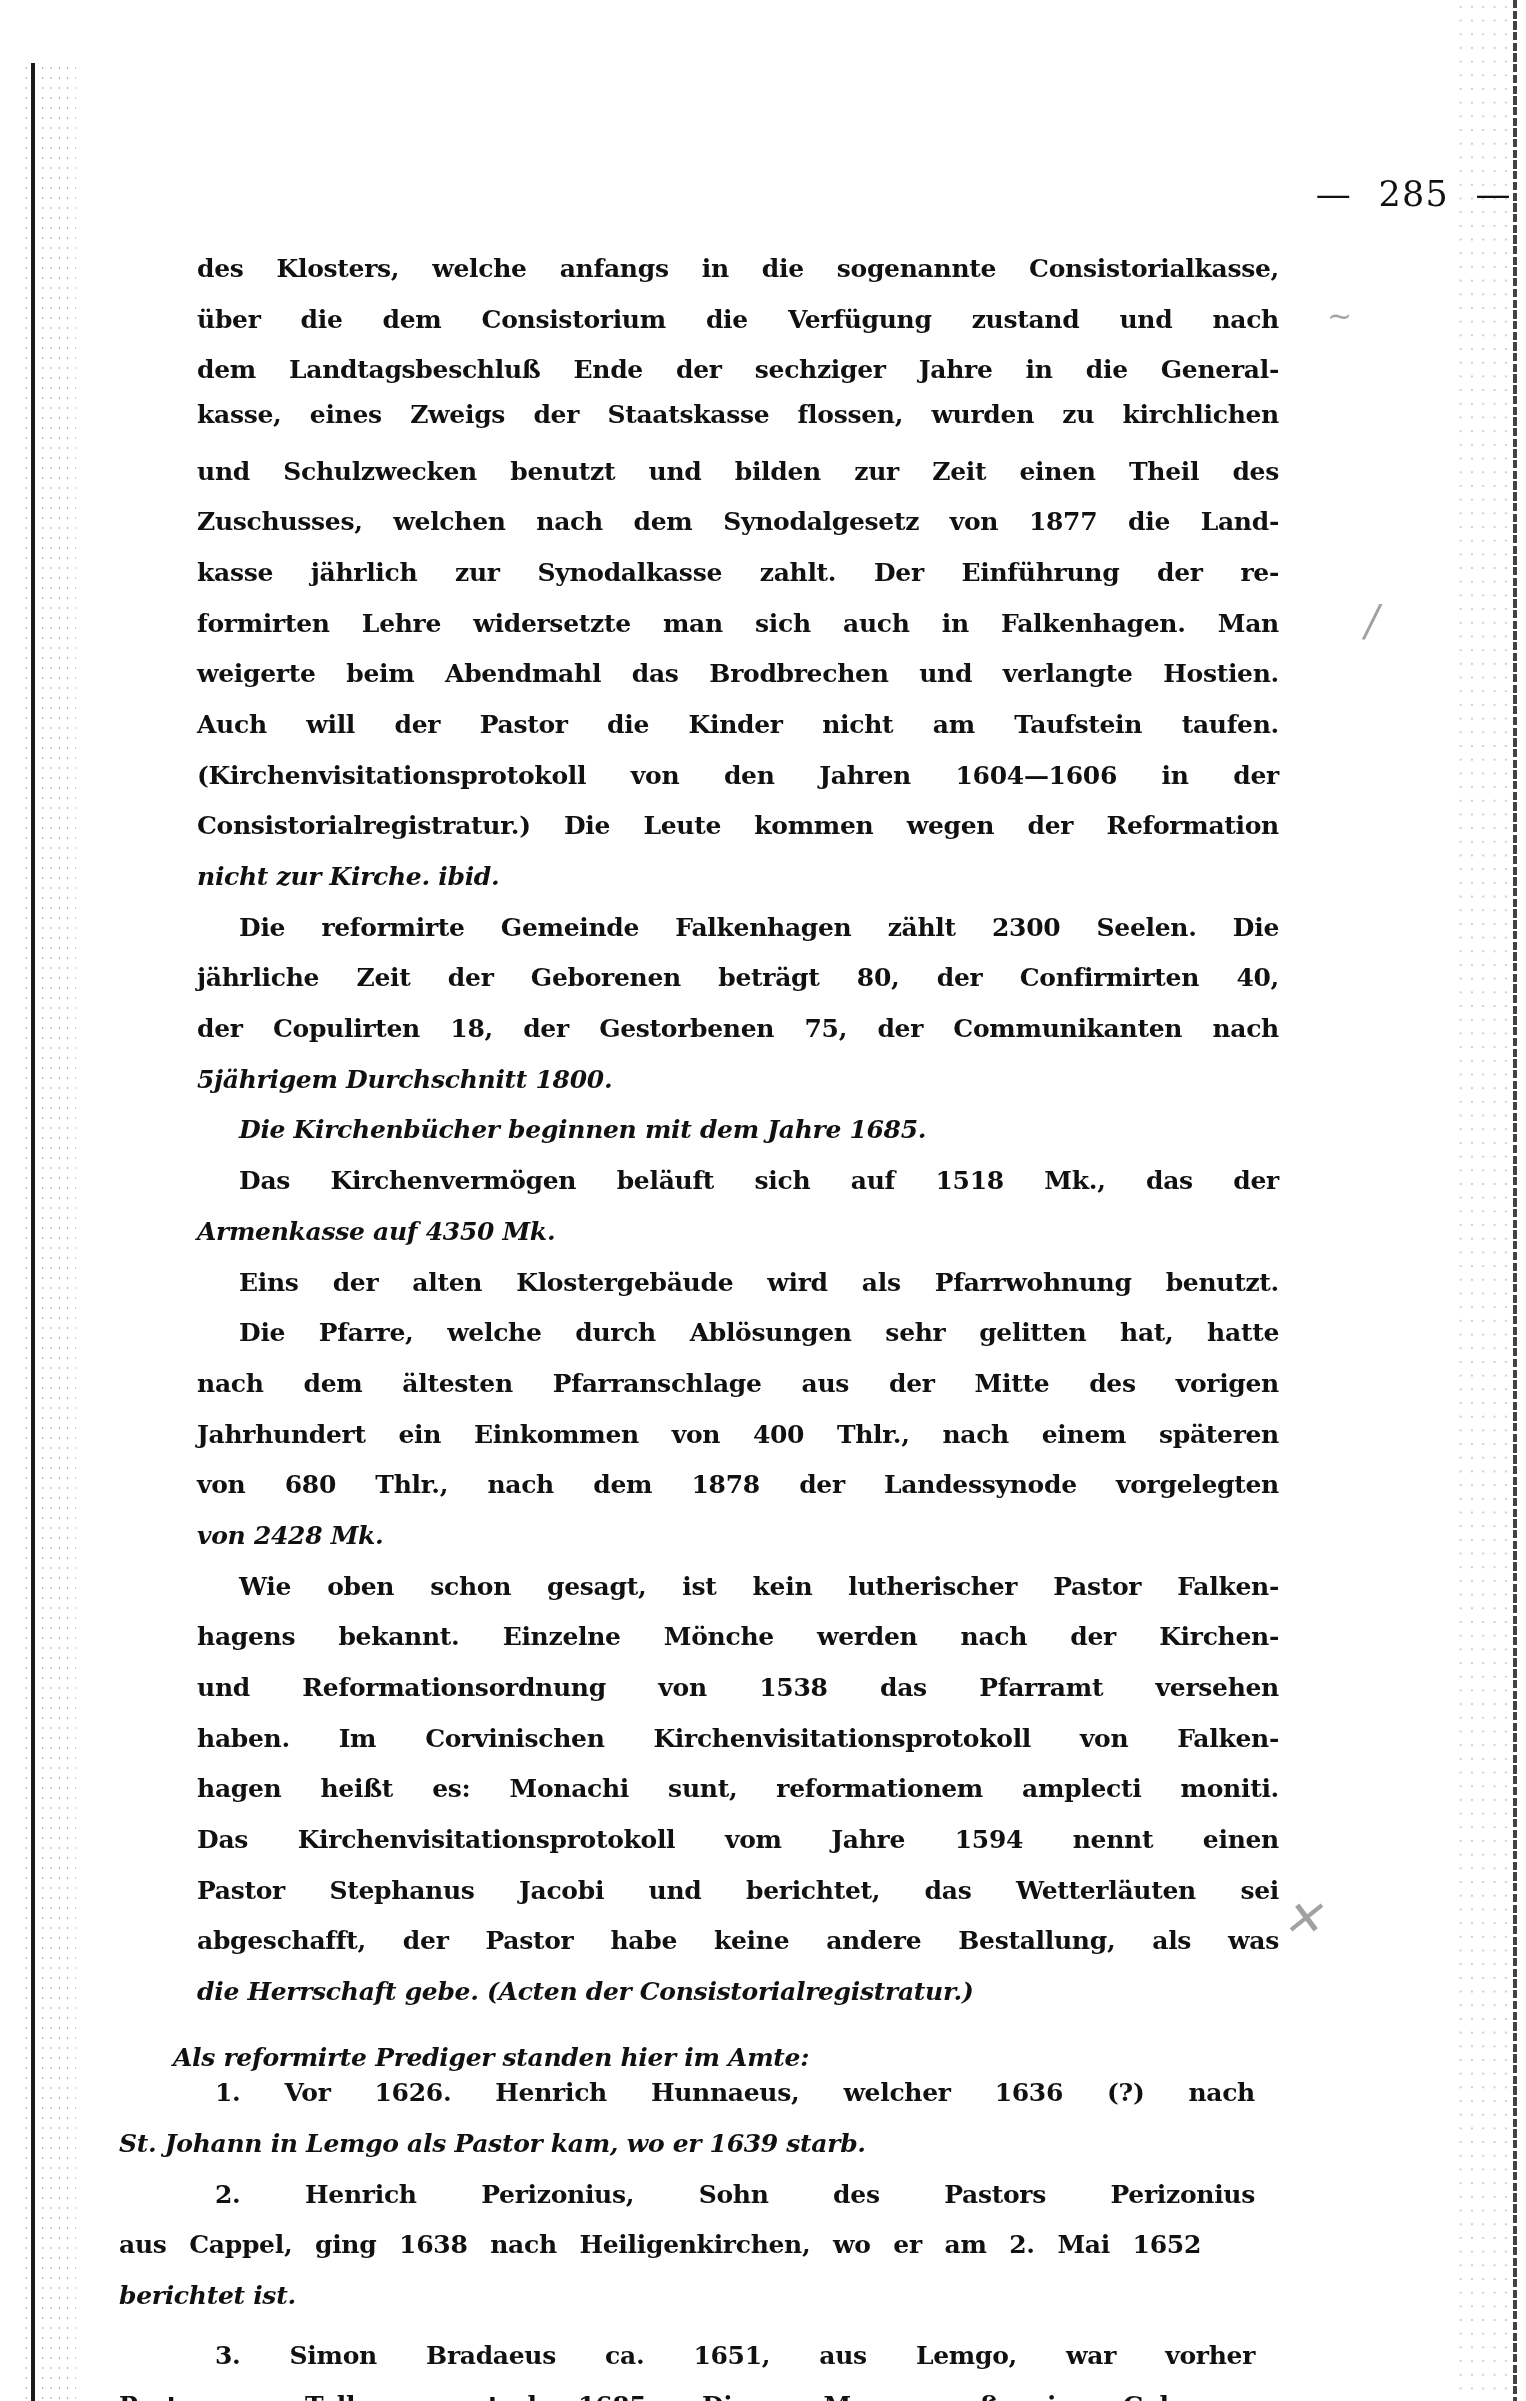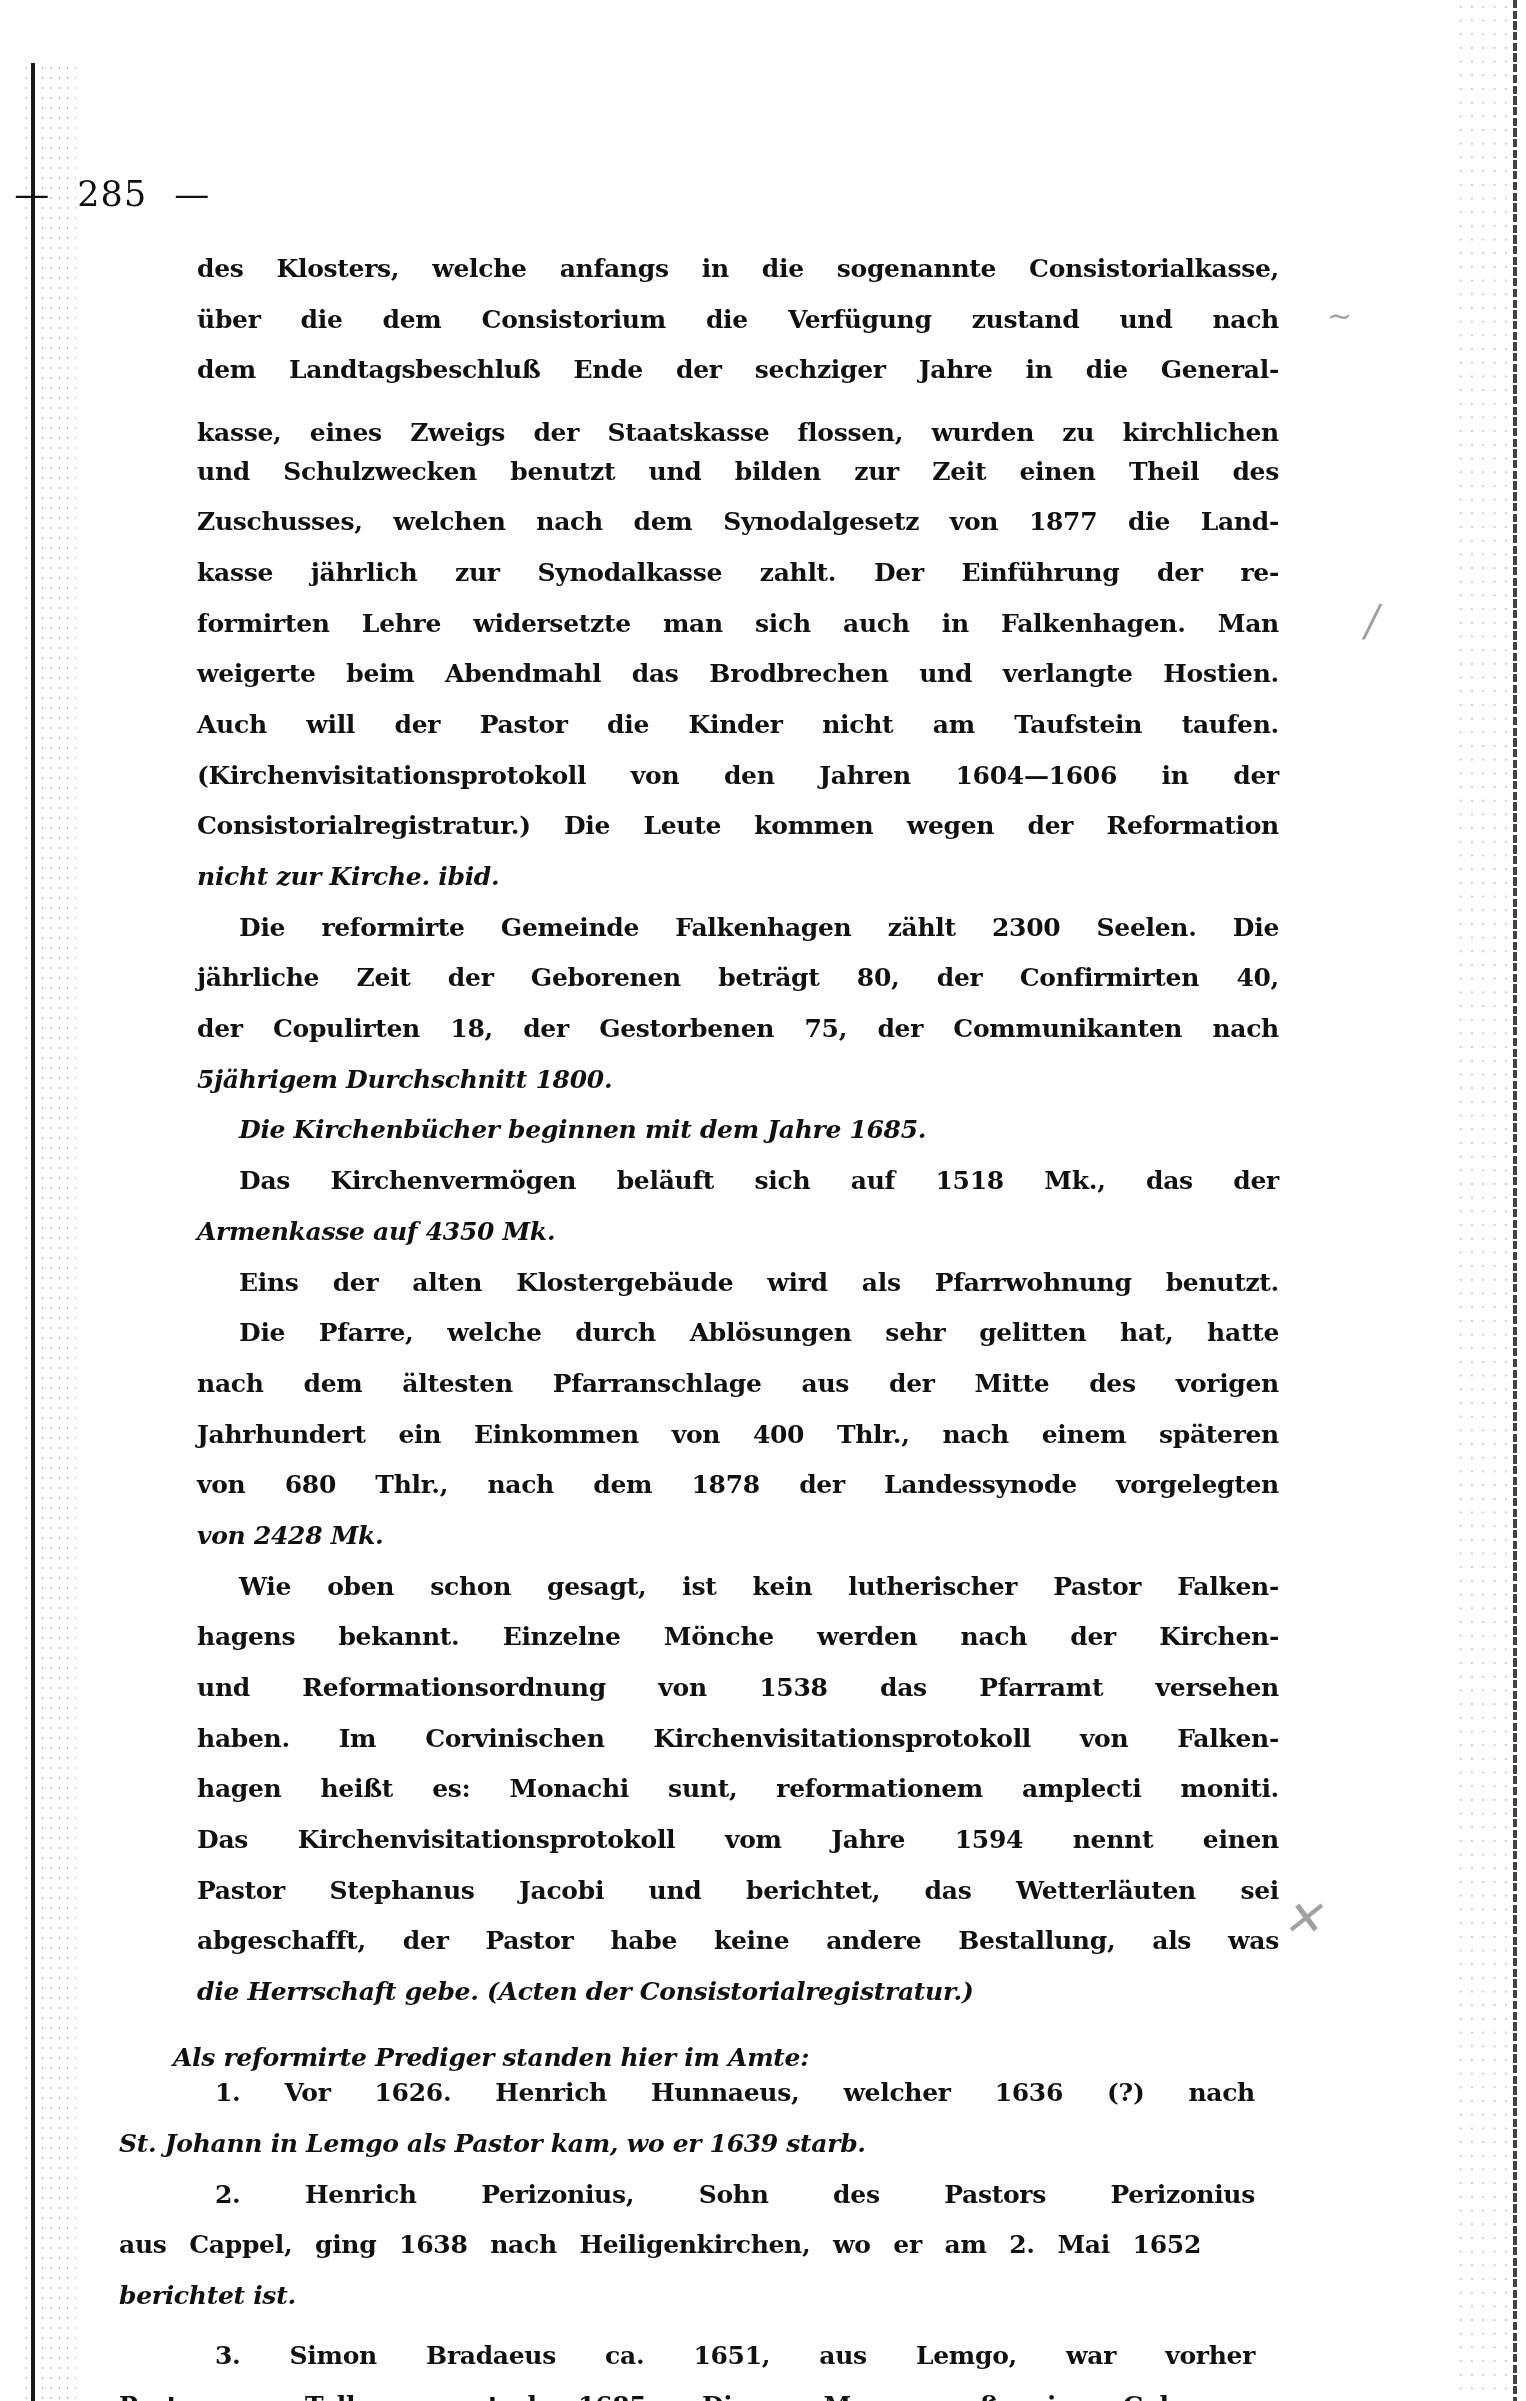--- a/index.html
+++ b/index.html
@@ -57,21 +57,21 @@
       color: #555;
       font-family: "DejaVu Serif", serif;
       font-style: italic;
       opacity: 0.55;
     }
     .page-number {
       position: absolute;
       left: 0;
       width: 1526px;
       top: 174px;
-      text-align: left;
+      text-align: right;
       font-size: 35px;
       letter-spacing: 1.2px;
     }
     .page-number .dash { padding: 0 14.3px; }
     .text-block {
       position: absolute;
       left: 197px;
       top: 244px;
       width: 1082px;
     }
@@ -102,21 +102,21 @@
 <div class="page-number">
   <span class="dash">—</span>
   <span>285</span>
   <span class="dash">—</span>
 </div>
 
 <div class="text-block">
   <div class="line" style="top:0px">des Klosters, welche anfangs in die sogenannte Consistorialkasse,</div>
   <div class="line" style="top:51px">über die dem Consistorium die Verfügung zustand und nach</div>
   <div class="line" style="top:101px">dem Landtagsbeschluß Ende der sechziger Jahre in die General-</div>
-  <div class="line" style="top:164px">kasse, eines Zweigs der Staatskasse flossen, wurden zu kirchlichen</div>
+  <div class="line" style="top:146px">kasse, eines Zweigs der Staatskasse flossen, wurden zu kirchlichen</div>
   <div class="line" style="top:203px">und Schulzwecken benutzt und bilden zur Zeit einen Theil des</div>
   <div class="line" style="top:253px">Zuschusses, welchen nach dem Synodalgesetz von 1877 die Land-</div>
   <div class="line" style="top:304px">kasse jährlich zur Synodalkasse zahlt. Der Einführung der re-</div>
   <div class="line" style="top:355px">formirten Lehre widersetzte man sich auch in Falkenhagen. Man</div>
   <div class="line" style="top:405px">weigerte beim Abendmahl das Brodbrechen und verlangte Hostien.</div>
   <div class="line" style="top:456px">Auch will der Pastor die Kinder nicht am Taufstein taufen.</div>
   <div class="line" style="top:507px">(Kirchenvisitationsprotokoll von den Jahren 1604—1606 in der</div>
   <div class="line" style="top:557px">Consistorialregistratur.) Die Leute kommen wegen der Reformation</div>
   <div class="line last" style="top:608px">nicht zur Kirche. ibid.</div>
 

